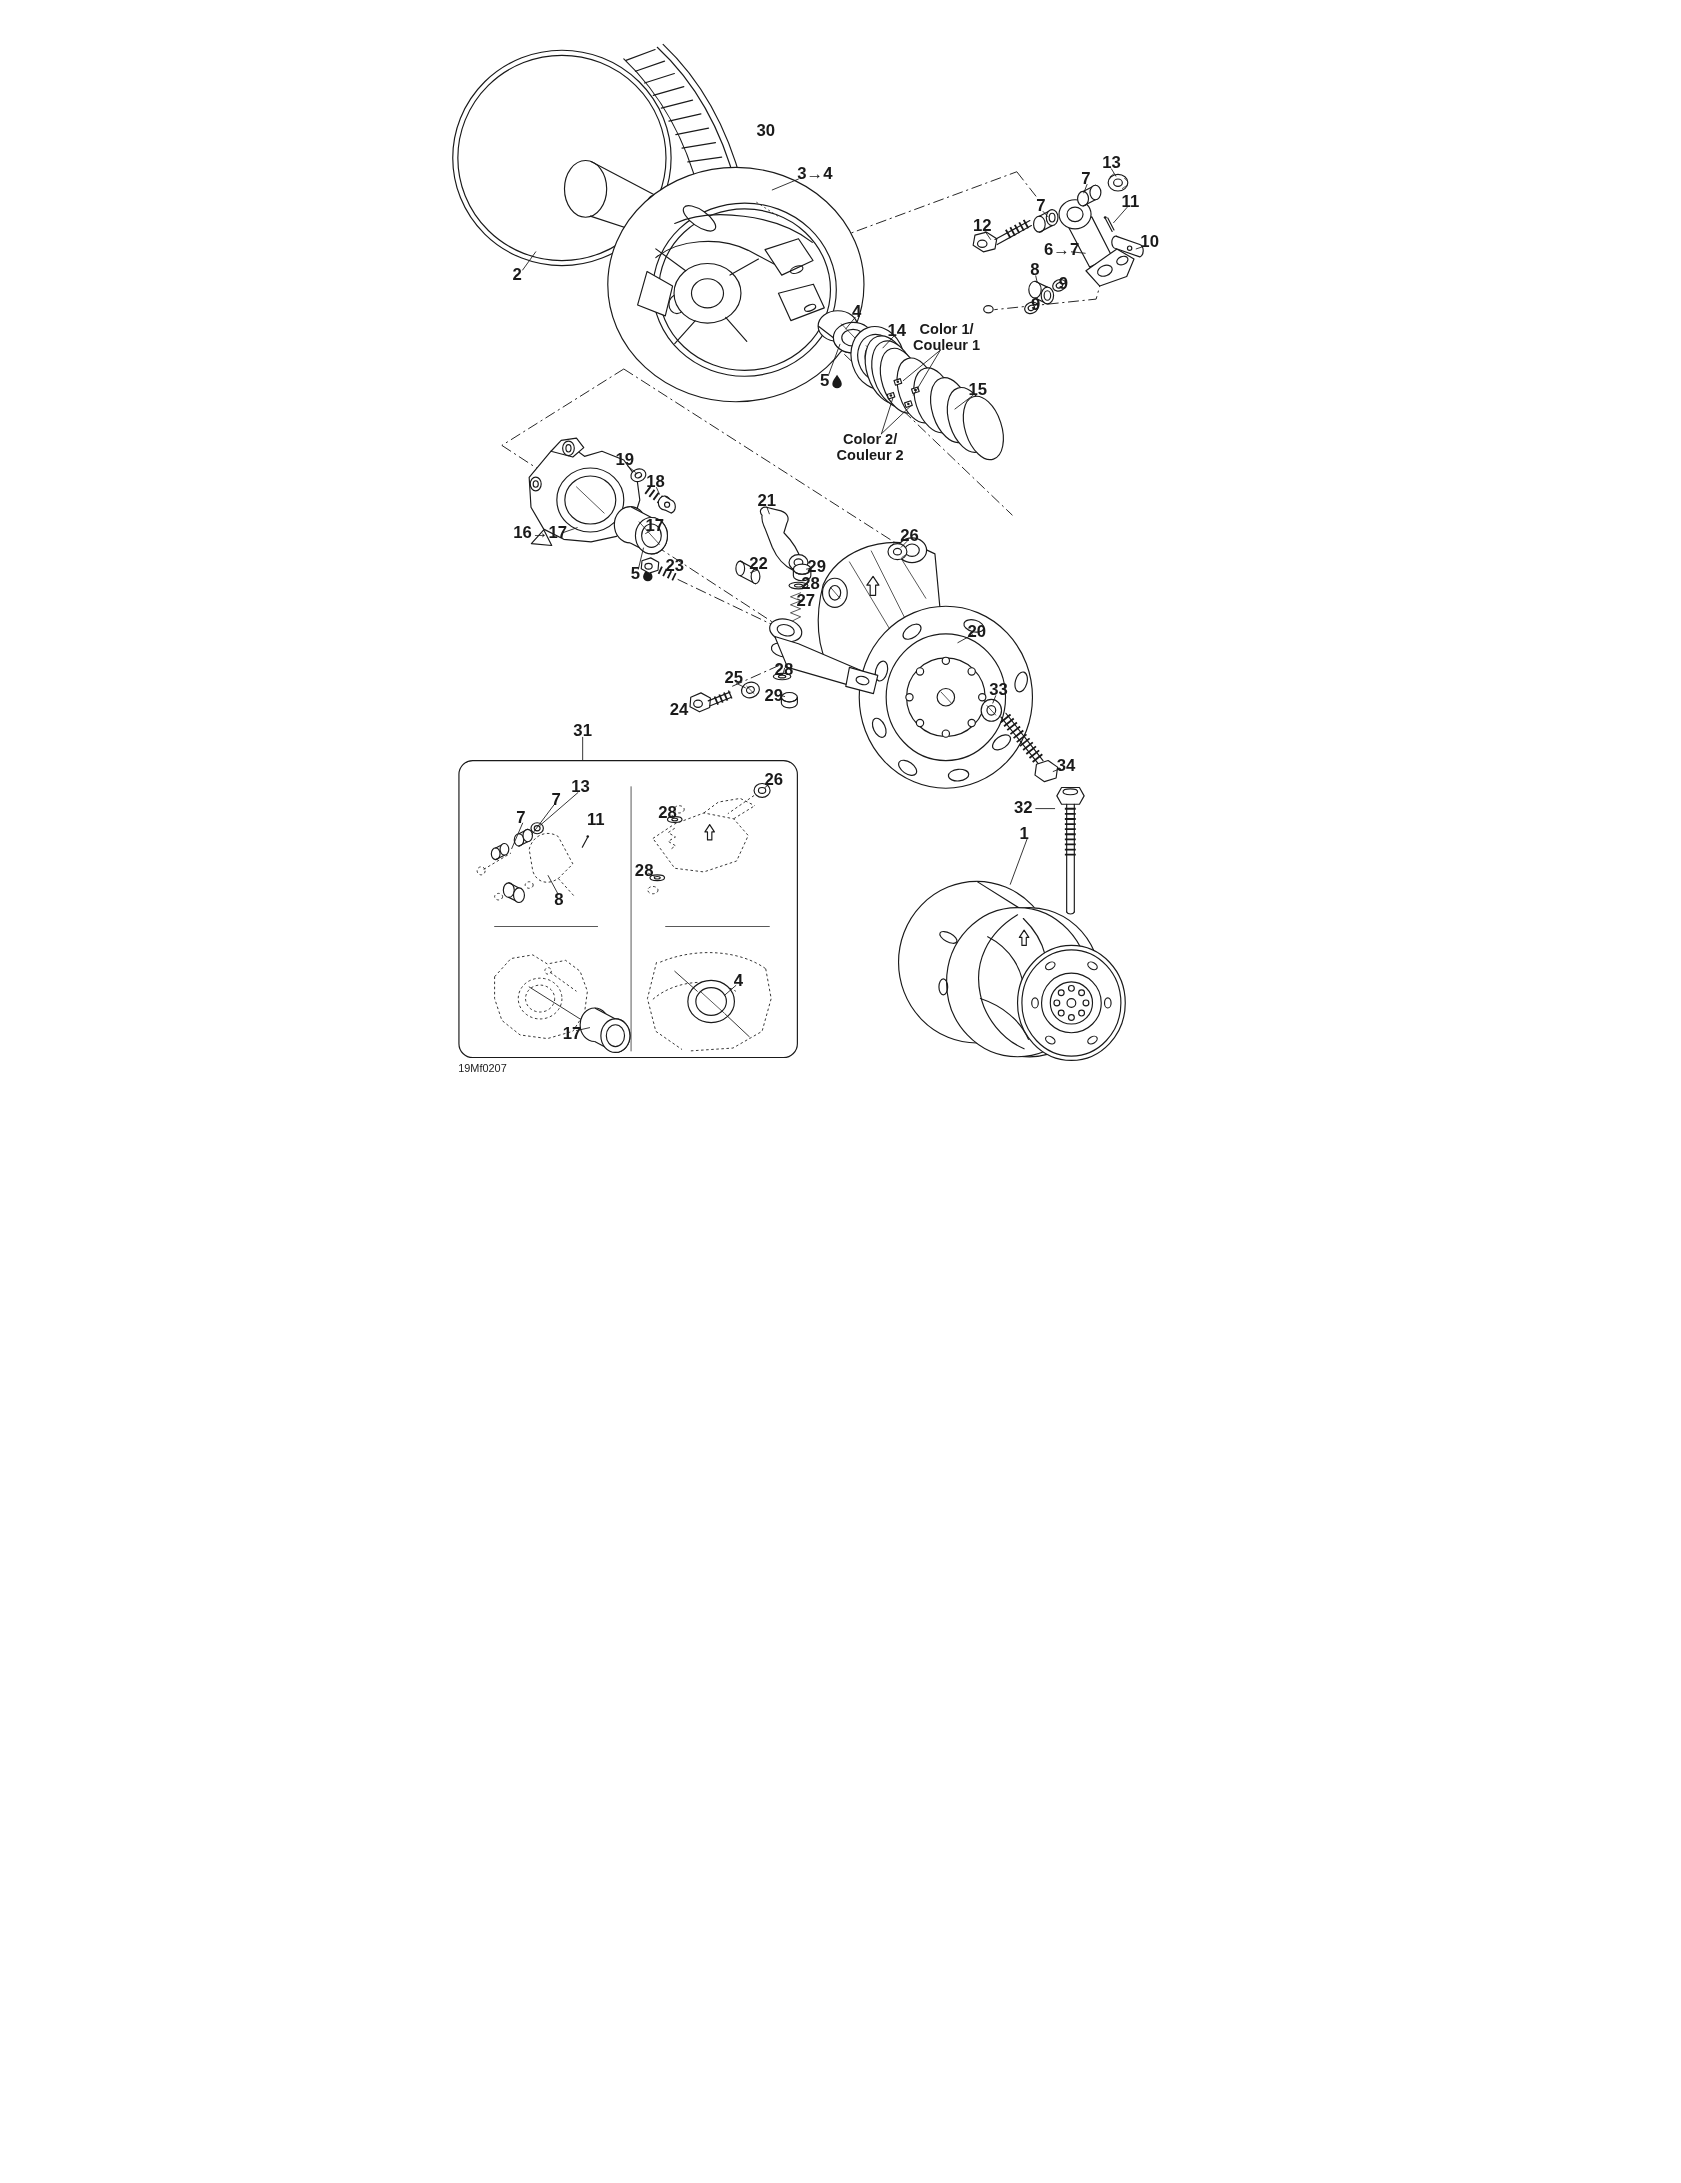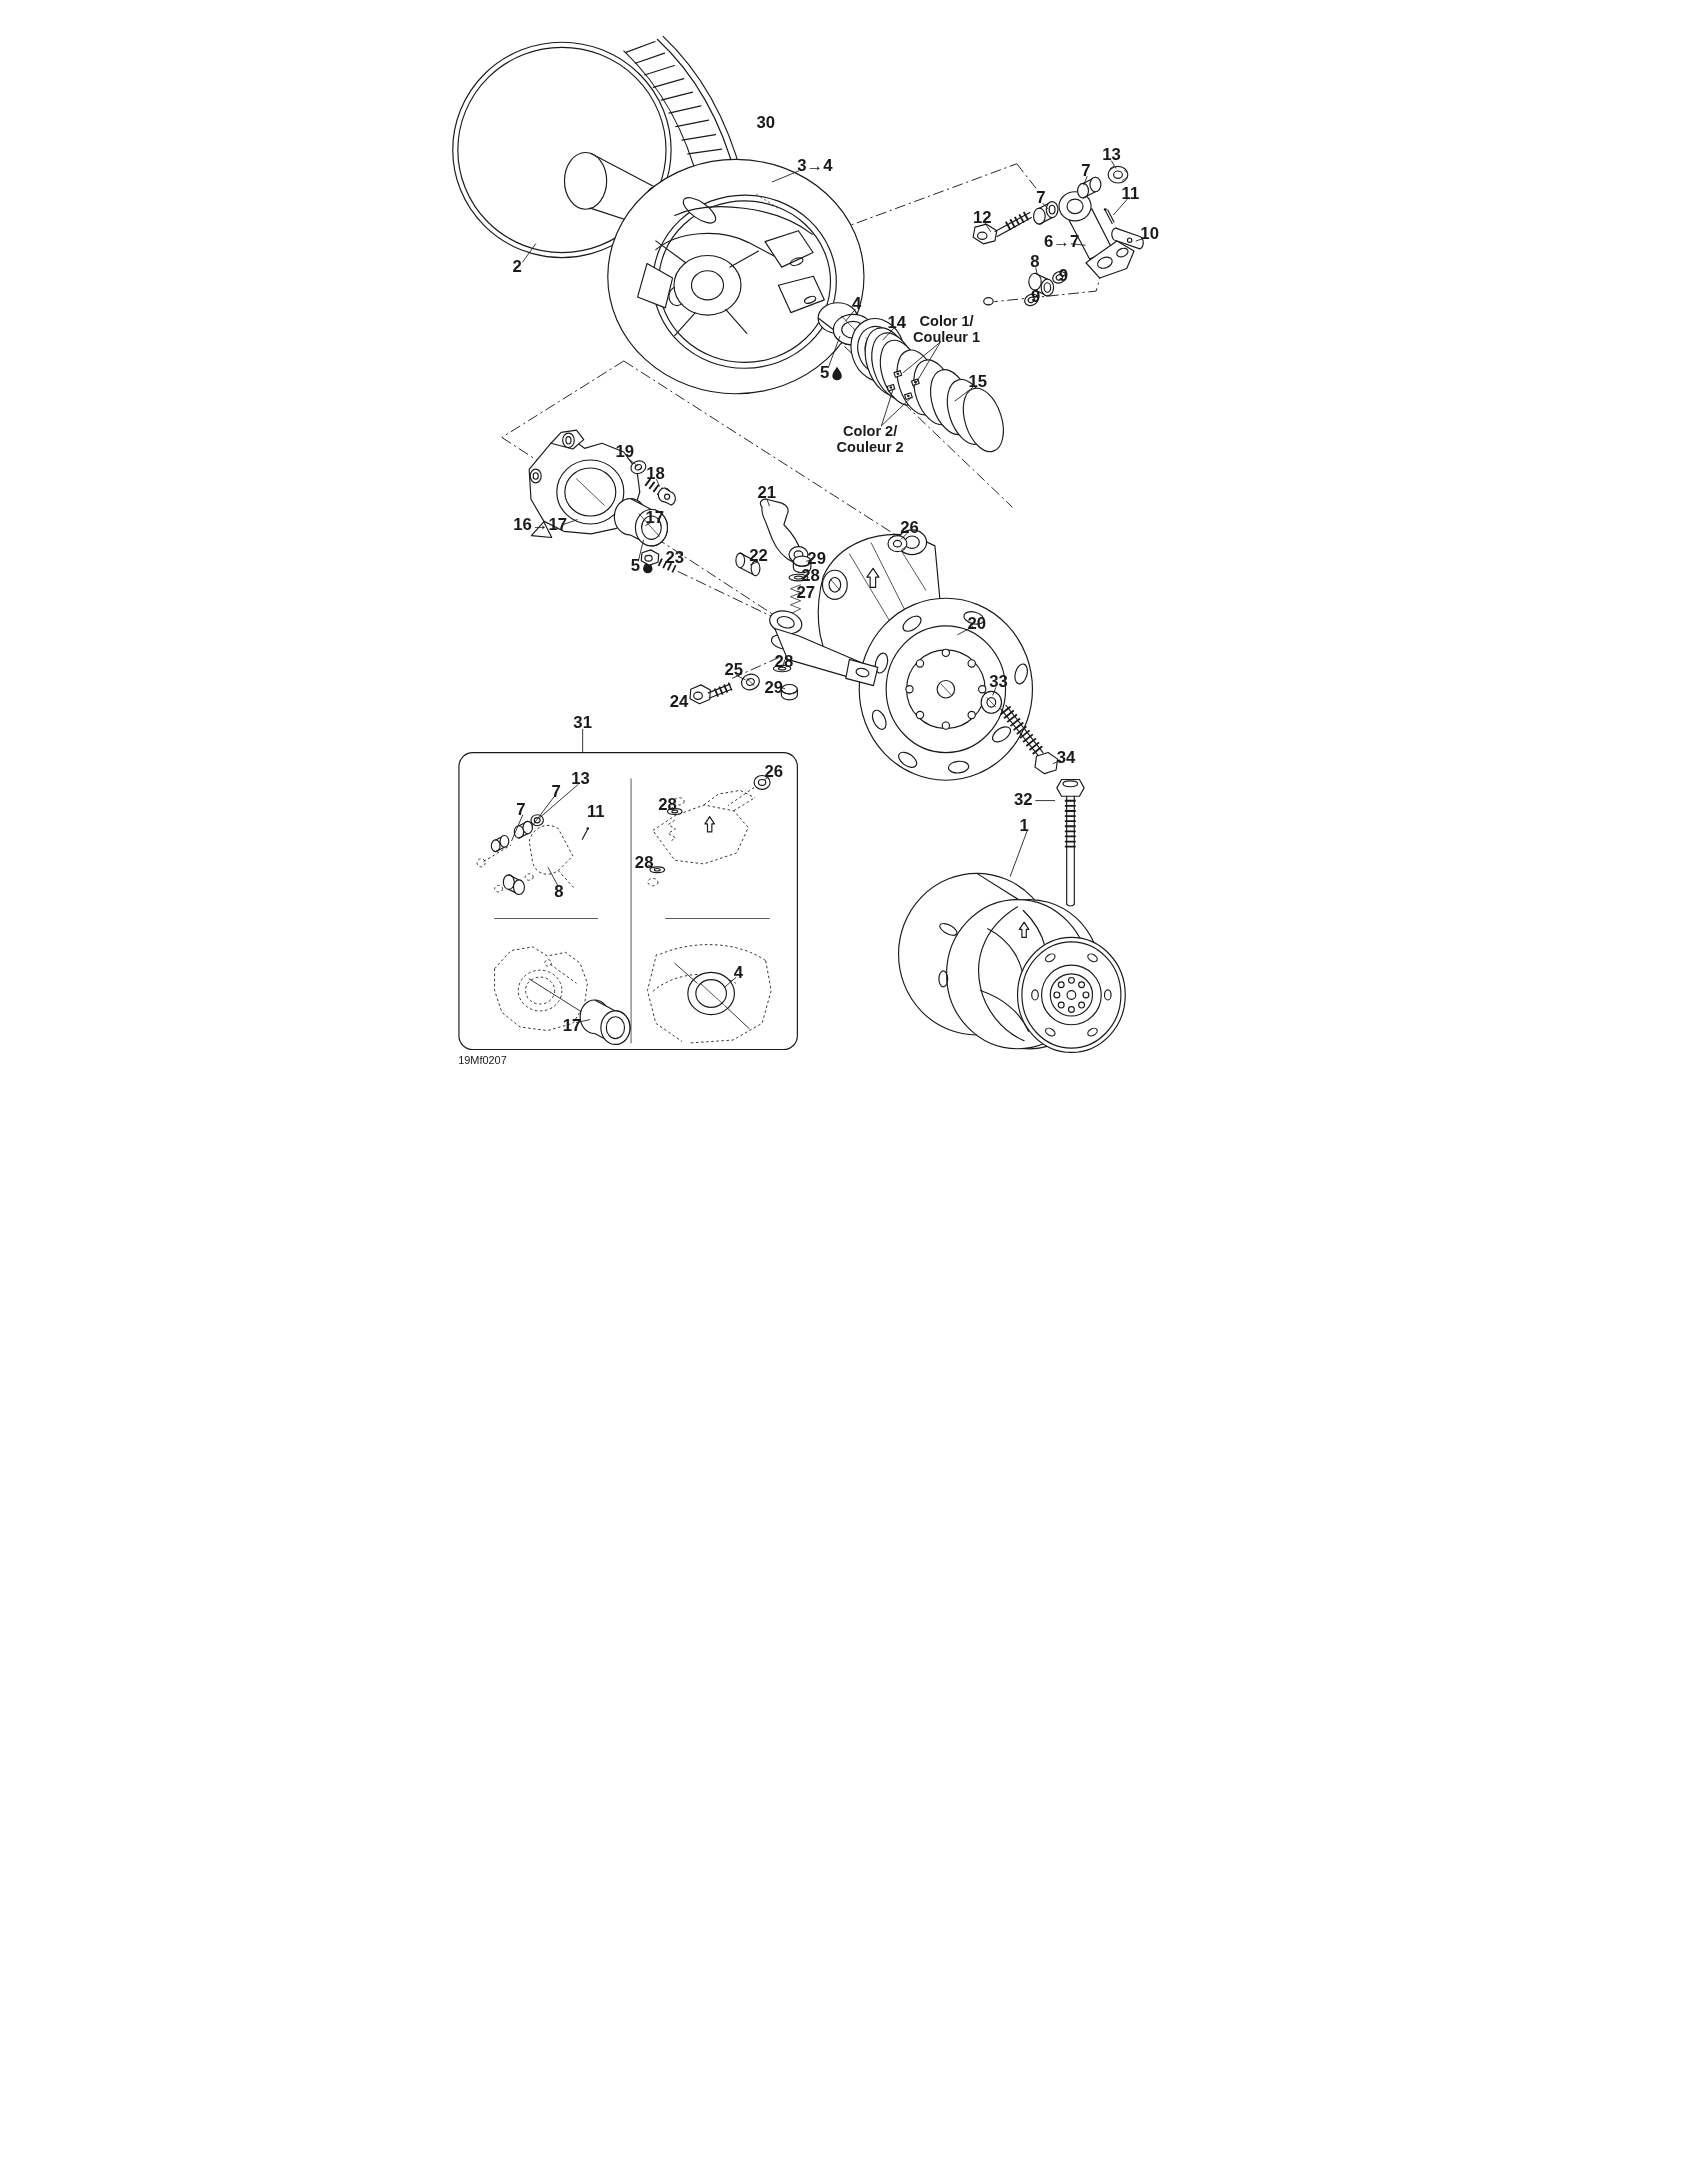--- a/index.html
+++ b/index.html
@@ -1,17 +1,17 @@
 <!DOCTYPE html>
 <html style="--ink: #1a1a1a; --bg: #ffffff;font-size:11.6px"><head>
 <meta charset="utf-8">
 <style>
   :root { --ink:#1a1a1a; --bg:#ffffff; }
   html,body { margin:0; padding:0; background:var(--bg); }
-  .stage { width:100%; max-width:841px; margin:8px auto; }
+  .stage { width:100%; max-width:841px; margin:16px auto; }
   svg { display:block; width:100%; height:auto; background:var(--bg); }
   
   .ln  { fill:none; stroke:var(--ink); stroke-width:3.2; stroke-linecap:round; stroke-linejoin:round; }
   .fw  { fill:#fff; stroke:var(--ink); stroke-width:3.2; stroke-linejoin:round; }
   .thin{ fill:none; stroke:var(--ink); stroke-width:2; stroke-linecap:round; }
   .lead{ fill:none; stroke:var(--ink); stroke-width:2.4; stroke-linecap:round; }
   .phantom { fill:none; stroke:var(--ink); stroke-width:2.6; stroke-dasharray:30 10 6 10; }
   .ghost   { fill:none; stroke:var(--ink); stroke-width:2.4; stroke-dasharray:7 7; stroke-linejoin:round; }
   .thread  { fill:none; stroke:var(--ink); stroke-dasharray:5 9; }
   .dot     { fill:var(--ink); stroke:none; }

